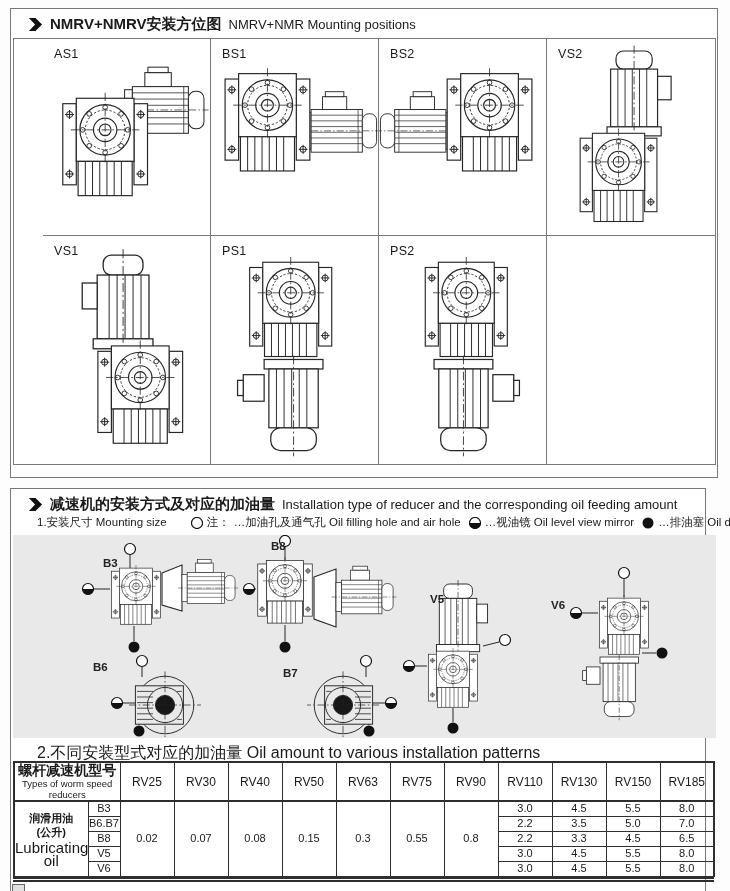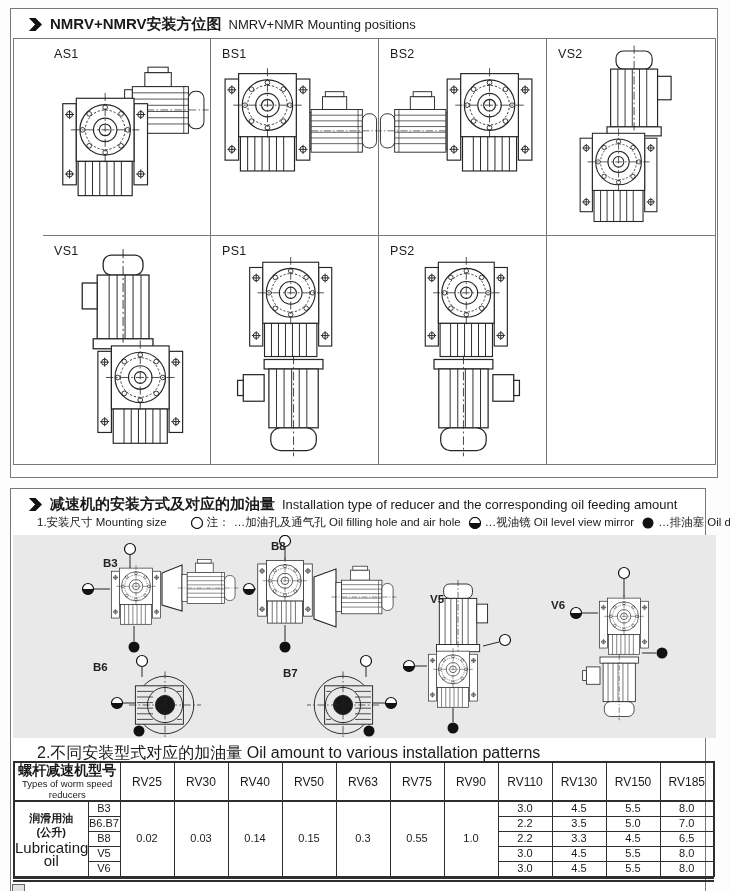--- a/index.html
+++ b/index.html
@@ -399,26 +399,26 @@
       </thead>
       <tbody>
         <tr>
           <td class="grp" rowspan="5">
             <div class="zh">润滑用油</div>
             <div class="zh">(公升)</div>
             <div class="en">Lubricating oil</div>
           </td>
           <td class="sub">B3</td>
           <td rowspan="5">0.02</td>
-          <td rowspan="5">0.03</td>
-          <td rowspan="5">0.14</td>
+          <td rowspan="5">0.07</td>
+          <td rowspan="5">0.08</td>
           <td rowspan="5">0.15</td>
           <td rowspan="5">0.3</td>
           <td rowspan="5">0.55</td>
-          <td rowspan="5">1.0</td>
+          <td rowspan="5">0.8</td>
           <td>3.0</td>
           <td>4.5</td>
           <td>5.5</td>
           <td>8.0</td>
         </tr>
         <tr>
           <td class="sub">B6.B7</td>
           <td>2.2</td>
           <td>3.5</td>
           <td>5.0</td>

